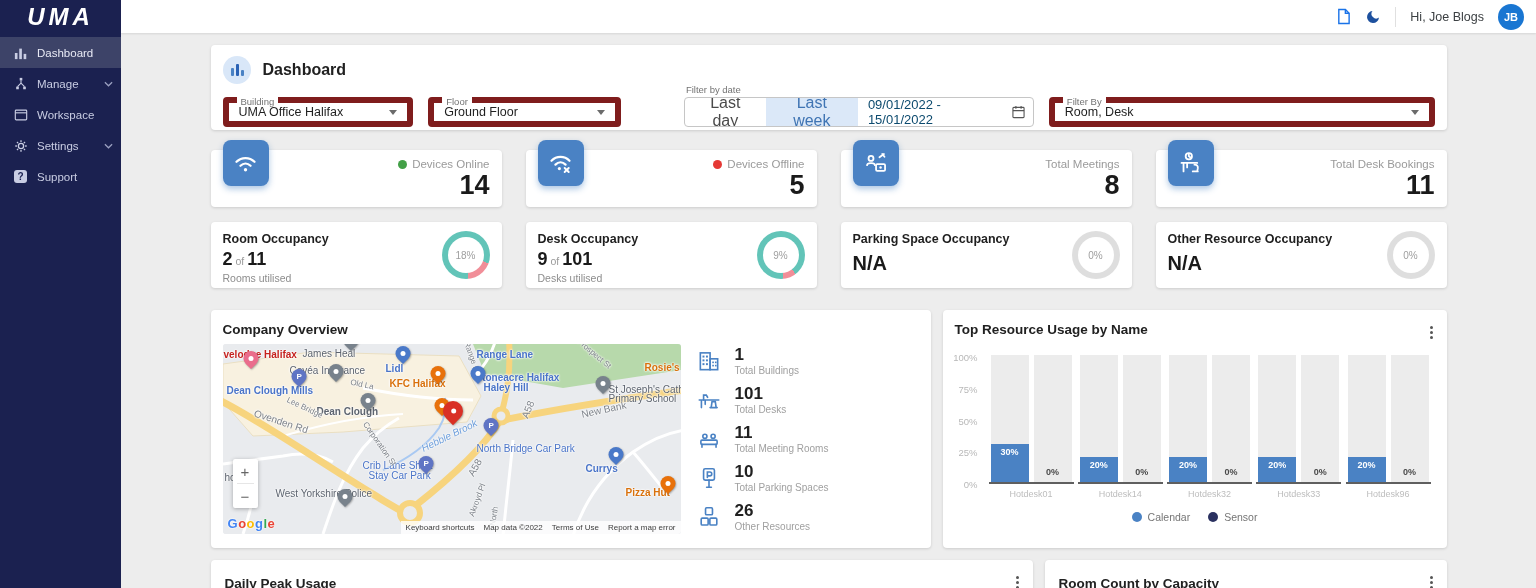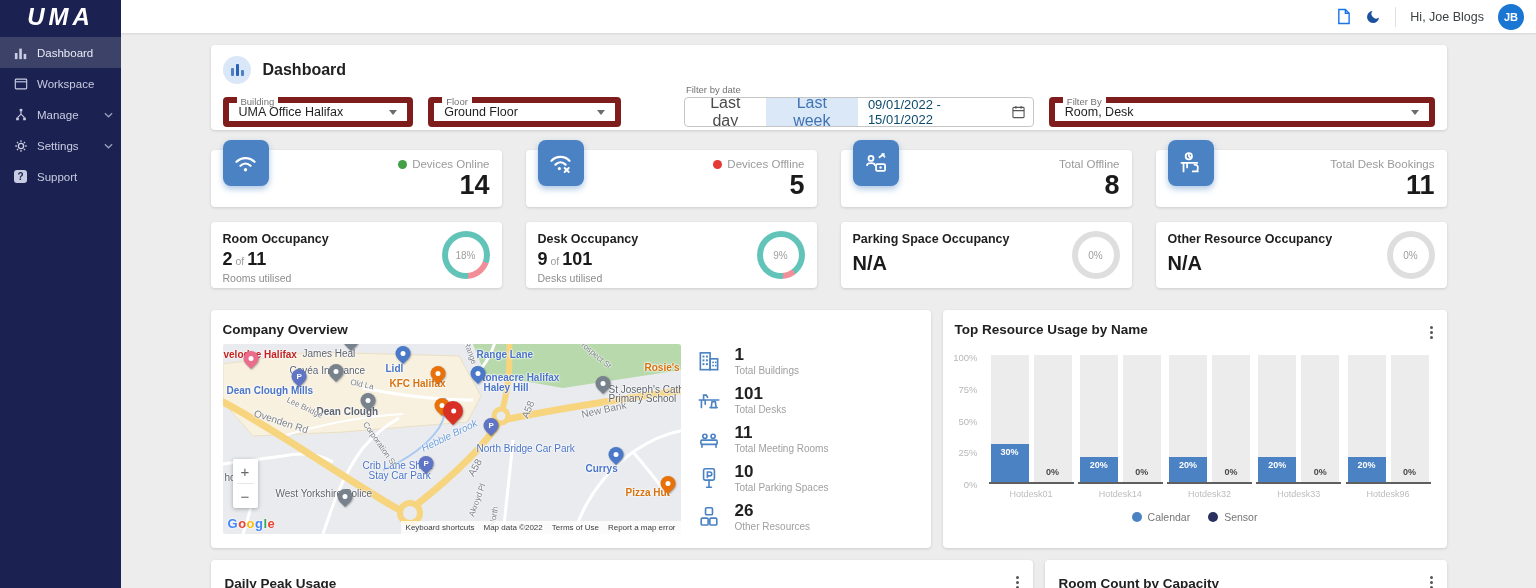--- a/index.html
+++ b/index.html
@@ -152,44 +152,44 @@
             <svg width="14" height="14" viewBox="0 0 16 16">
               <rect x="1" y="8" width="3" height="7" fill="#c9cde3"></rect>
               <rect x="6" y="3" width="3" height="12" fill="#c9cde3"></rect>
               <rect x="11" y="9" width="3" height="6" fill="#c9cde3"></rect>
             </svg>
           </span>
           <span>Dashboard</span>
         </div>
         <div class="nav-item">
           <span class="nicon">
-            <svg width="14" height="14" viewBox="0 0 16 16" fill="none" stroke="#c9cde3" stroke-width="1.3">
-              <rect x="1.5" y="2.5" width="13" height="11" rx="1"></rect>
-              <path d="M1.5 5.5 h13"></path>
-            </svg>
-          </span>
-          <span>Workspace</span>
-        </div>
-        <div class="nav-item">
-          <span class="nicon">
             <svg width="14" height="14" viewBox="0 0 16 16">
               <g stroke="#c9cde3" stroke-width="1.3" fill="none">
                 <path d="M8 4 v3 M8 7 L4 11 M8 7 l4 4"></path>
               </g>
               <rect x="6.5" y="1" width="3" height="3" fill="#c9cde3"></rect>
               <rect x="2.5" y="11" width="3" height="3" fill="#c9cde3"></rect>
               <rect x="10.5" y="11" width="3" height="3" fill="#c9cde3"></rect>
             </svg>
           </span>
           <span>Manage</span>
           <span class="chev">
             <svg width="9" height="6" viewBox="0 0 10 6" fill="none" stroke="#9aa0c0" stroke-width="1.4">
               <path d="M1 1 L5 5 L9 1"></path>
             </svg>
           </span>
+        </div>
+        <div class="nav-item">
+          <span class="nicon">
+            <svg width="14" height="14" viewBox="0 0 16 16" fill="none" stroke="#c9cde3" stroke-width="1.3">
+              <rect x="1.5" y="2.5" width="13" height="11" rx="1"></rect>
+              <path d="M1.5 5.5 h13"></path>
+            </svg>
+          </span>
+          <span>Workspace</span>
         </div>
         <div class="nav-item">
           <span class="nicon">
             <svg width="14" height="14" viewBox="0 0 16 16">
               <circle cx="8" cy="8" r="3" stroke="#c9cde3" stroke-width="1.5" fill="none"></circle>
               <g stroke="#c9cde3" stroke-width="1.5">
                 <line x1="8" y1="1.5" x2="8" y2="3.3"></line>
                 <line x1="8" y1="12.7" x2="8" y2="14.5"></line>
                 <line x1="1.5" y1="8" x2="3.3" y2="8"></line>
                 <line x1="12.7" y1="8" x2="14.5" y2="8"></line>
@@ -321,21 +321,21 @@
               <svg width="27" height="27" viewBox="0 0 24 24" fill="none" stroke="#fff" stroke-width="1.6" stroke-linecap="round">
                 <circle cx="8" cy="7.5" r="2.2"></circle>
                 <path d="M4.5 13.5 c0-2.4 7-2.4 7 0"></path>
                 <rect x="12.5" y="12.5" width="8" height="6" rx="1"></rect>
                 <circle cx="16.5" cy="15.5" r="1.1" fill="#fff" stroke="none"></circle>
                 <path d="M15.5 6.5 L19.5 3.5 M18 3.5 l2 2.5"></path>
               </svg>
             </span>
             <div class="stat-right">
               <div class="stat-label">
-                <span>Total Offline</span>
+                <span>Total Meetings</span>
               </div>
               <div class="stat-value">8</div>
             </div>
           </section>
           <section class="card stat-card">
             <span class="stat-tile">
               <svg width="27" height="27" viewBox="0 0 24 24" fill="none" stroke="#fff" stroke-width="1.6" stroke-linecap="round">
                 <circle cx="10.5" cy="5.5" r="2.8"></circle>
                 <path d="M10.5 4 v1.5 l1.2 1"></path>
                 <path d="M4 11.5 H18 M5.8 11.5 V19 M9 11.5 V15.5"></path>

